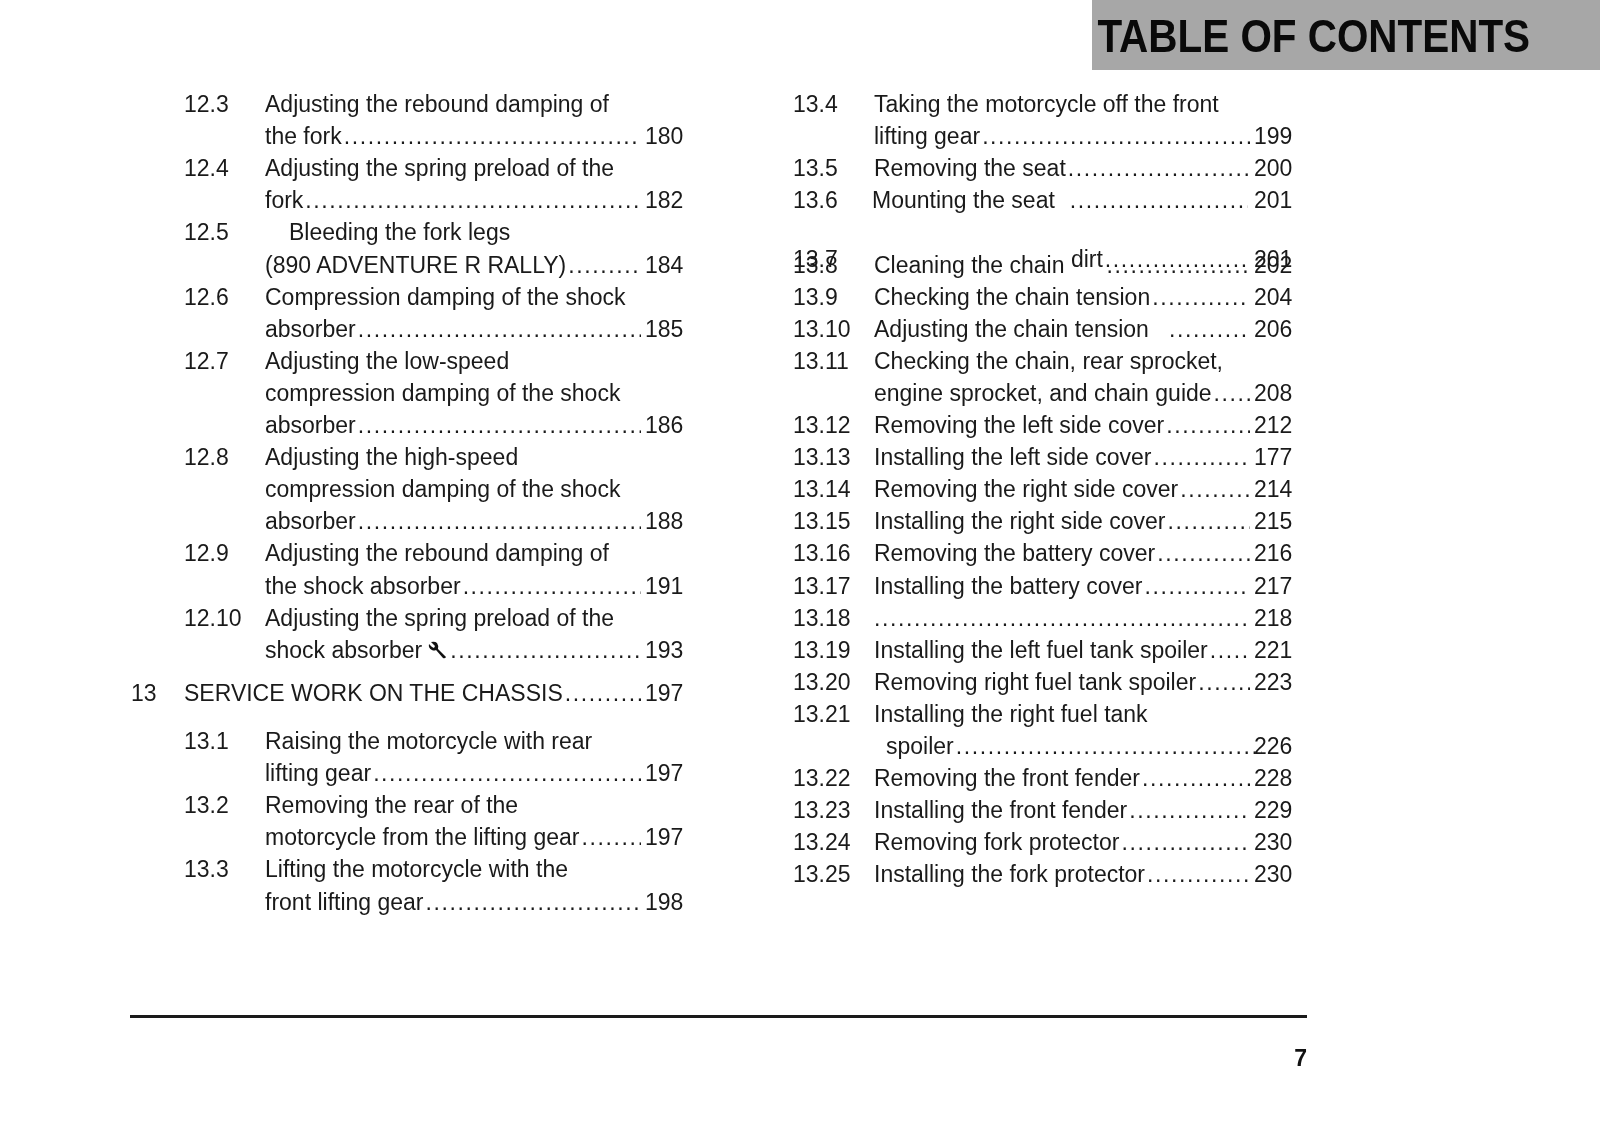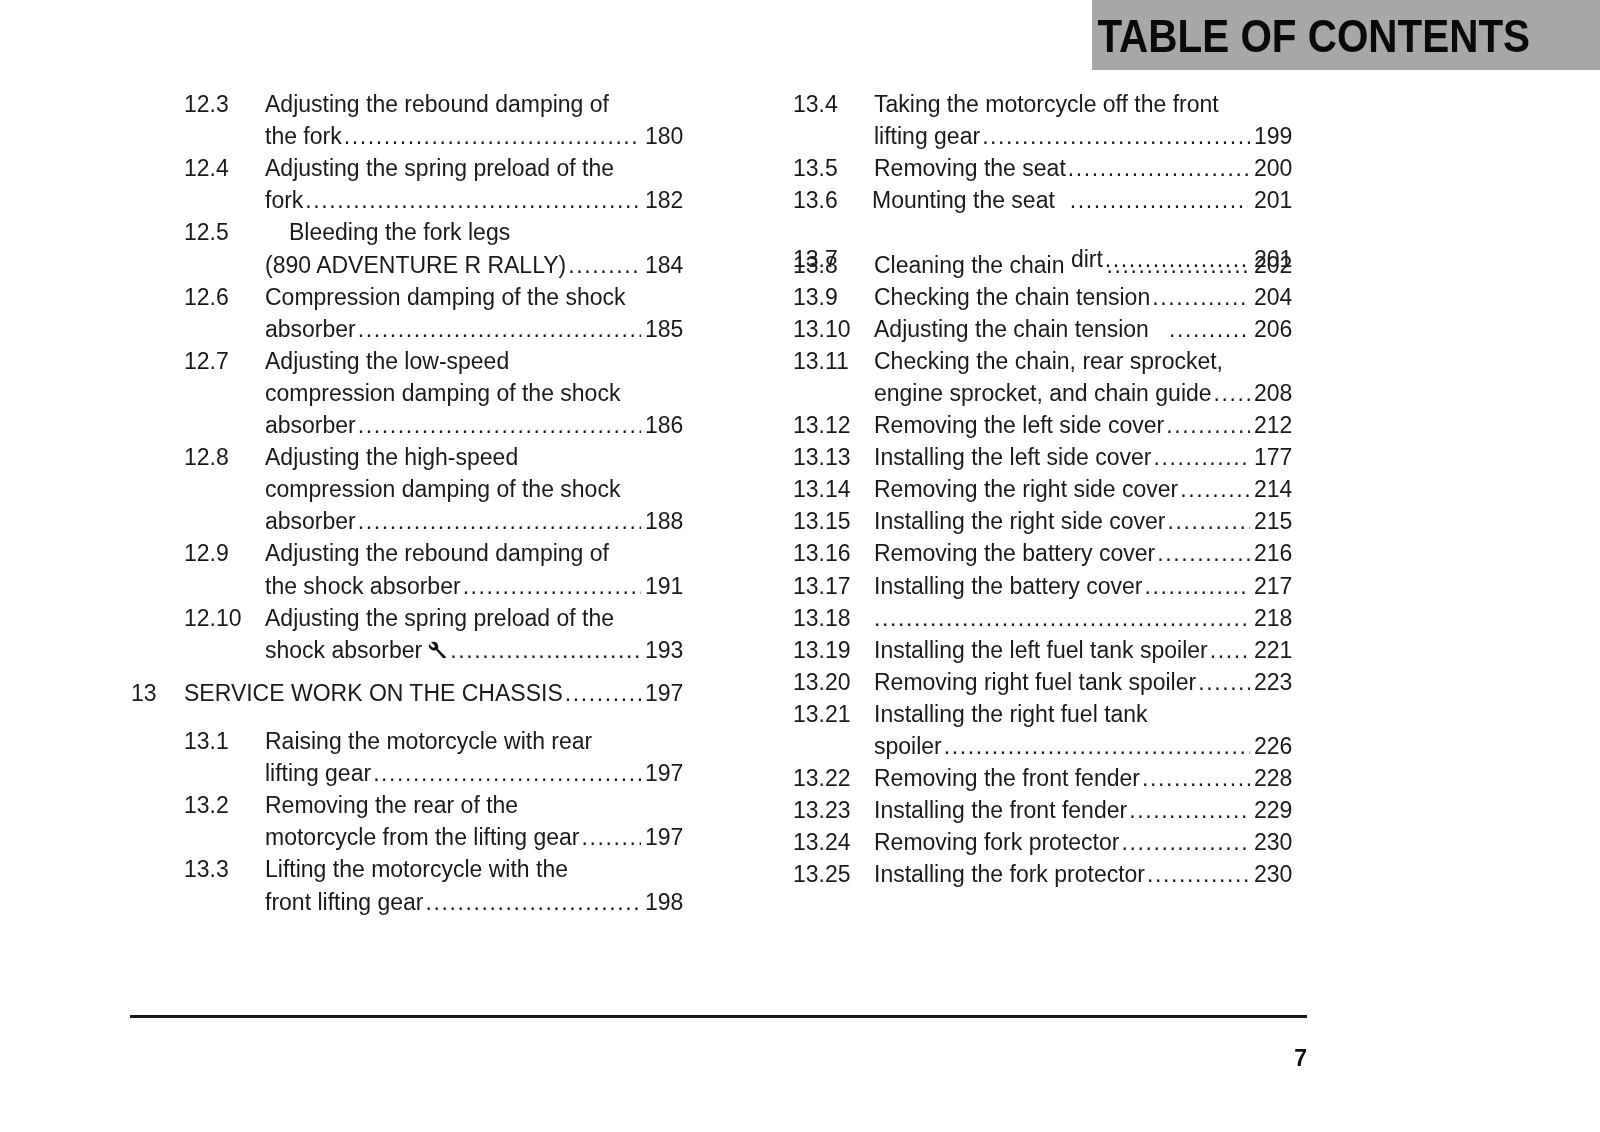--- a/index.html
+++ b/index.html
@@ -339,21 +339,21 @@
       </div>
       <span class="pg" style="left: 461px; width: 52px;">223</span>
     </div>
     <div class="line" style="left: 793px; top: 697.9px; width: 513px;">
       <span class="num">13.21</span>
       <div class="txt" style="left: 81px; width: 376px;">
         <span class="t">Installing the right fuel tank</span>
       </div>
     </div>
     <div class="line" style="left: 793px; top: 730px; width: 513px;">
-      <div class="txt" style="left: 81px; width: 376px;">
+      <div class="txt" style="left: 93px; width: 376px;">
         <span class="t">spoiler</span>
         <span class="dots">........................................................................................................................................................................................................</span>
       </div>
       <span class="pg" style="left: 461px; width: 52px;">226</span>
     </div>
     <div class="line" style="left: 793px; top: 762.1px; width: 513px;">
       <span class="num">13.22</span>
       <div class="txt" style="left: 81px; width: 376px;">
         <span class="t">Removing the front fender</span>
         <span class="dots">........................................................................................................................................................................................................</span>

